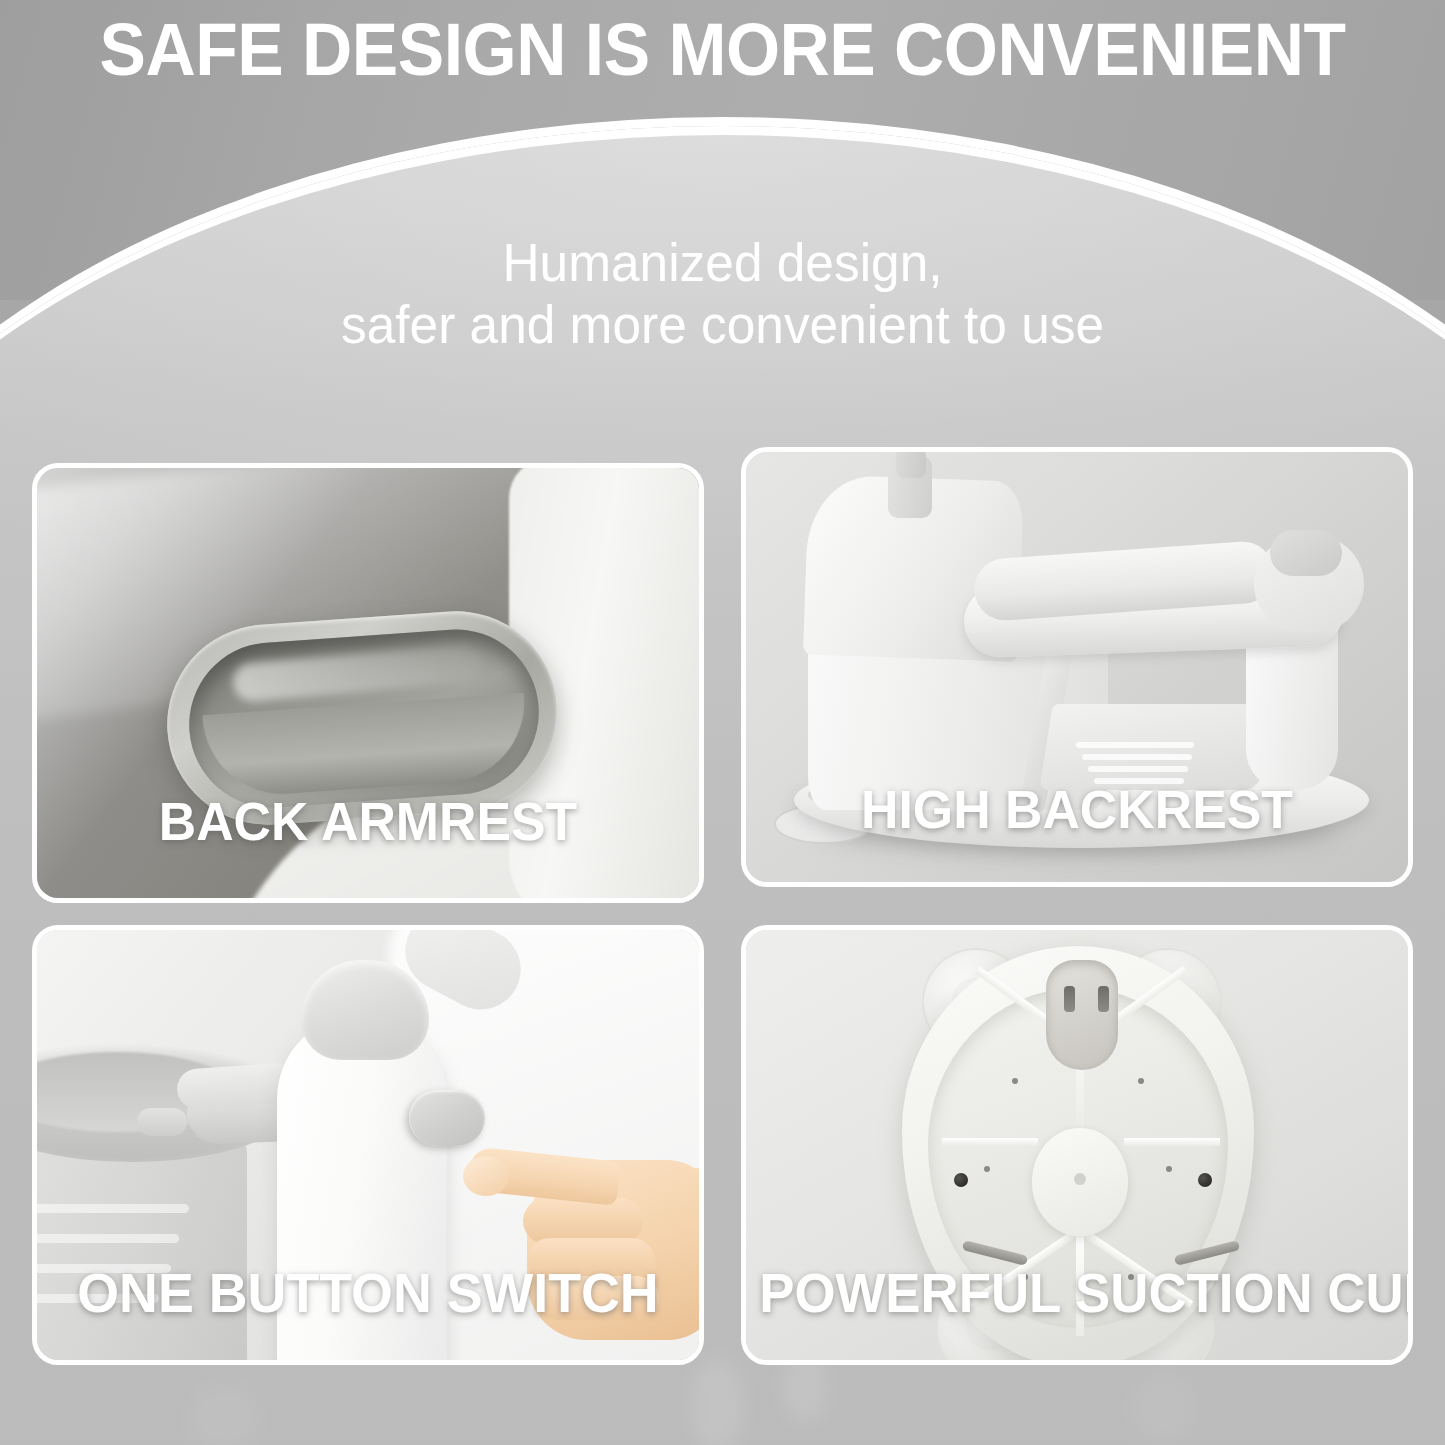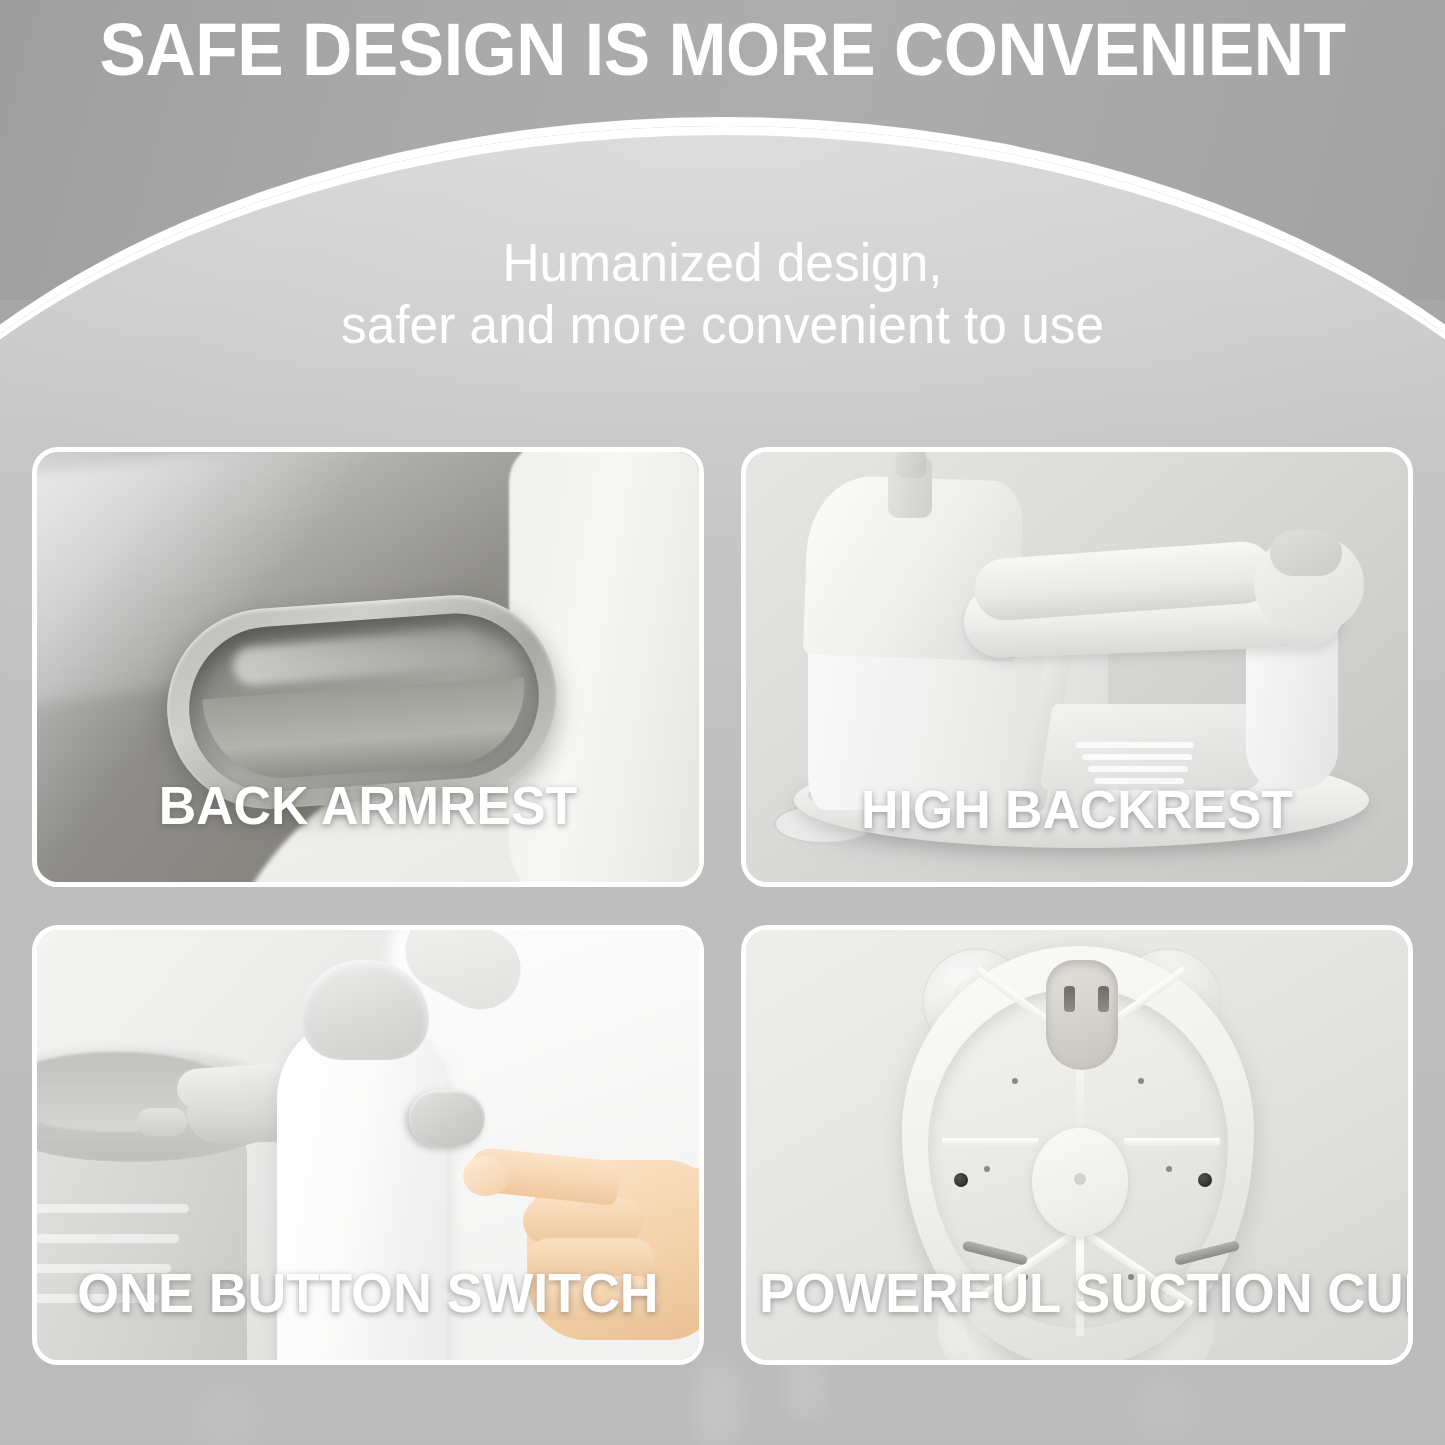--- a/index.html
+++ b/index.html
@@ -60,21 +60,21 @@
   .subtitle .l2{display:block;}
 
   
   .grid{position:absolute;left:32px;top:447px;width:1381px;height:925px;}
   .panel{
     position:absolute;width:672px;height:440px;
     border-radius:26px;overflow:hidden;
     border:5px solid #ffffff;box-sizing:border-box;
     background:#d8d8d8;
   }
-  .p1{left:0;top:0;}
+  .p1{left:0;top:16px;}
   .p2{left:709px;top:0;}
   .p3{left:0;top:478px;}
   .p4{left:709px;top:478px;}
   .pinner{position:absolute;inset:0;overflow:hidden;}
 
   .plabel{
     position:absolute;left:0;width:100%;text-align:center;
     color:#ffffff;font-weight:700;font-size:54px;line-height:58px;
     letter-spacing:0px;transform:scaleX(0.96);transform-origin:50% 50%;
     text-shadow:0 2px 7px rgba(90,90,90,0.55);

